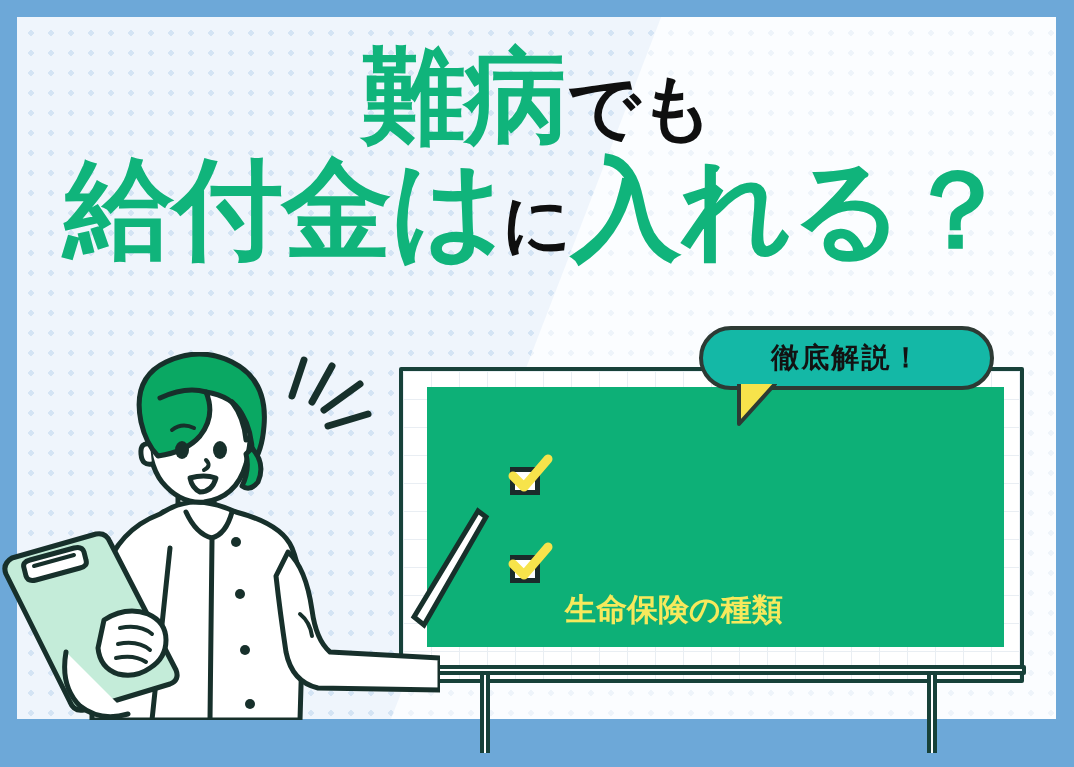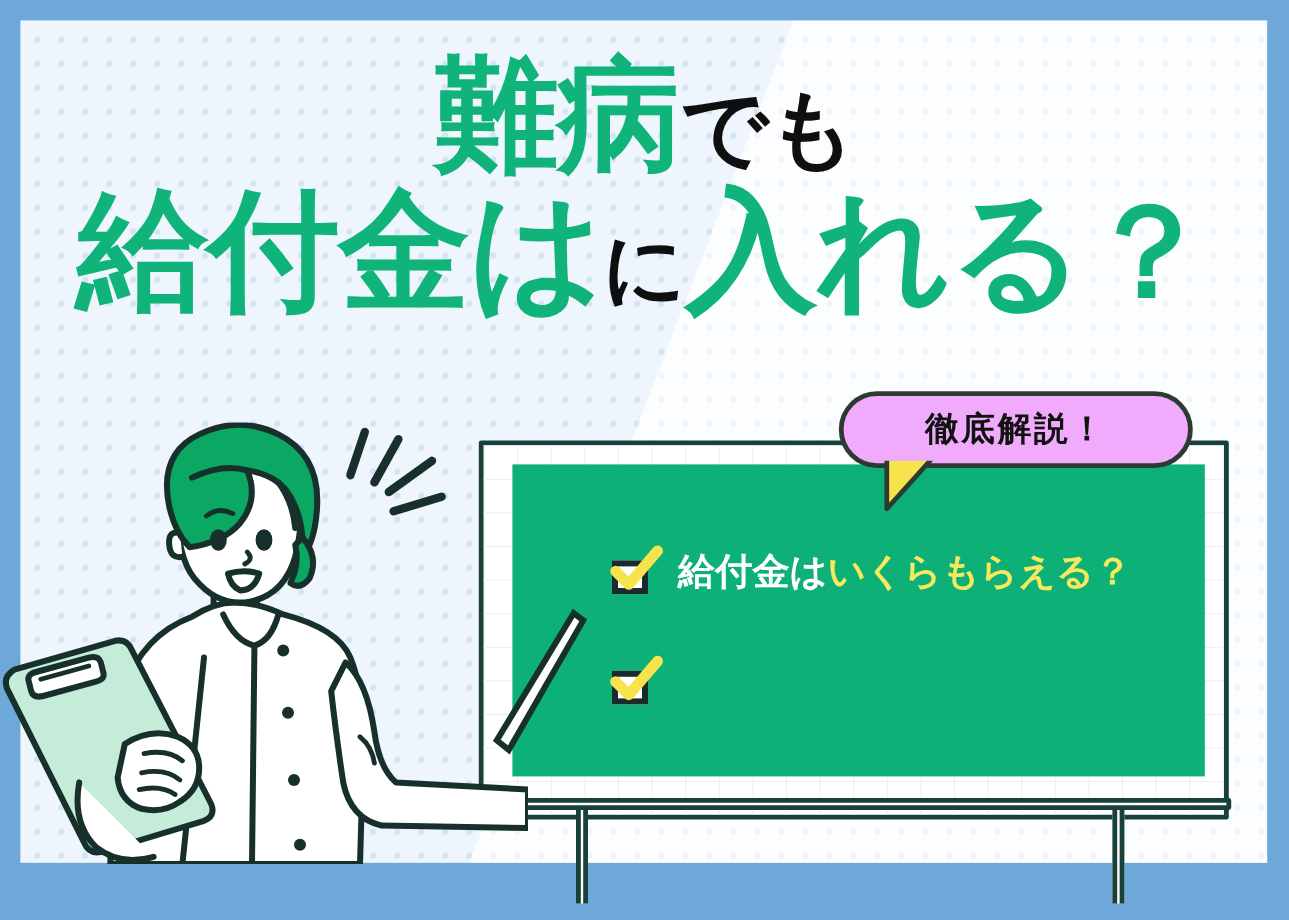--- a/index.html
+++ b/index.html
@@ -146,21 +146,21 @@
     color:#ffffff;
     white-space:nowrap;
   }
   .yel{color:#f7e95c;}
 
   
   .bubble{
     position:absolute;
     left:699px;top:326px;
     width:295px;height:64px;
-    background:#f0abfc;
+    background:#14b8a6;
     border:4px solid #2d3a34;
     border-radius:34px;
     display:flex;align-items:center;justify-content:center;
   }
   .bubble-text{
     font-family:"DejaVu Sans","Liberation Sans",sans-serif;
     font-weight:bold;
     font-size:28px;
     letter-spacing:.08em;
     color:#121212;
@@ -224,35 +224,33 @@
       <div class="board-green">
 
         <div class="board-list">
 
           <div class="b-item">
             <div class="chk">
               <div class="box"></div>
               <svg class="tick" viewBox="0 0 44 38">
                 <path d="M6 19 L17 30 L41 2" stroke="#f7e34b" stroke-width="9" stroke-linecap="round" stroke-linejoin="round" fill="none"></path>
               </svg>
-            </div>
-            <div class="b-text">
-              <span>給付金は</span><span class="yel">いくらもらえる？</span>
             </div>
           </div>
 
           <div class="b-item">
             <div class="chk">
               <div class="box"></div>
               <svg class="tick" viewBox="0 0 44 38">
                 <path d="M6 19 L17 30 L41 2" stroke="#f7e34b" stroke-width="9" stroke-linecap="round" stroke-linejoin="round" fill="none"></path>
               </svg>
             </div>
             <div class="b-text">
               <br>
+              <span class="yel">生命保険の種類</span>
             </div>
           </div>
 
         </div>
       </div>
     </div>
     <div class="board-tray"></div>
     <div class="leg leg-l"></div>
     <div class="leg leg-r"></div>
   </div>

